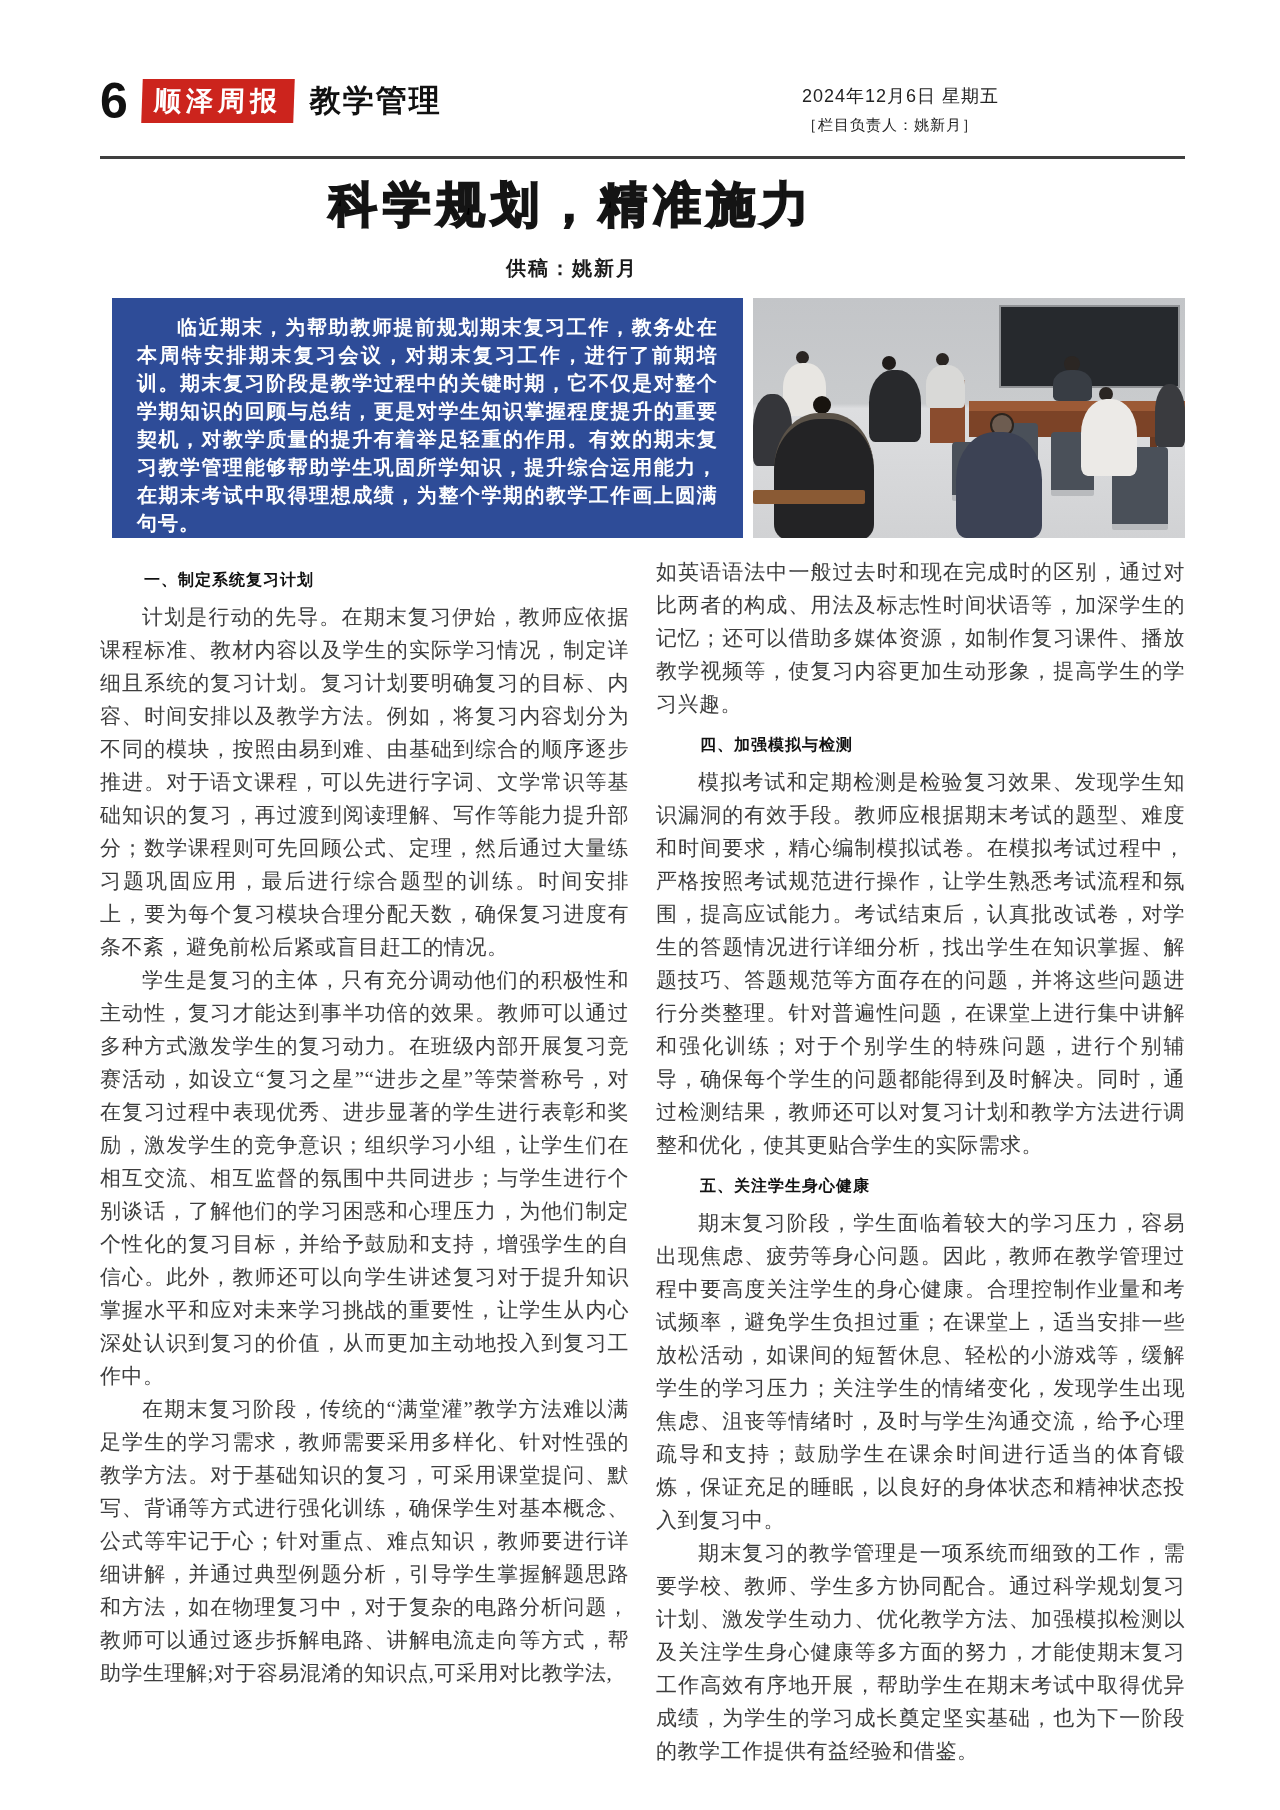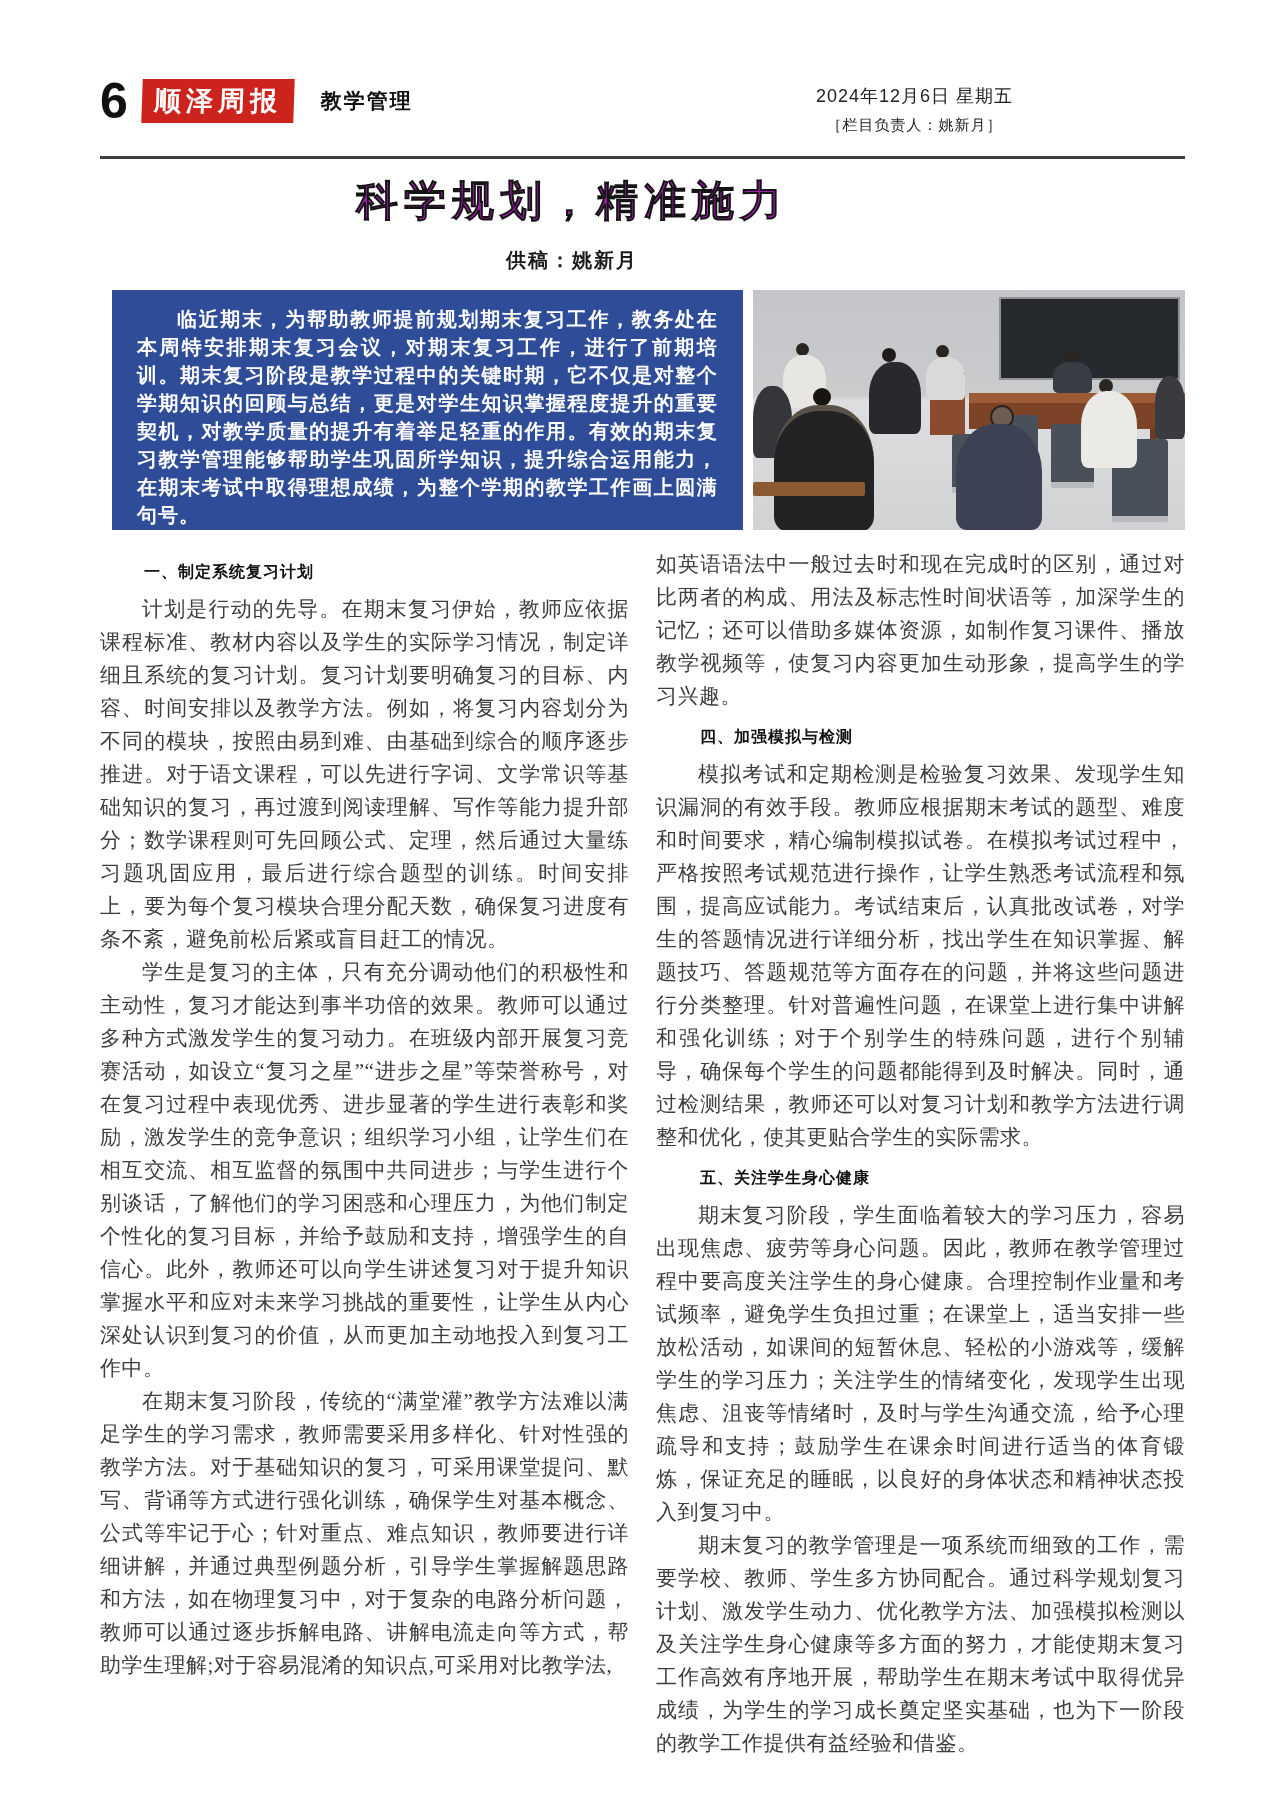--- a/index.html
+++ b/index.html
@@ -9,32 +9,32 @@
 
   
   .hdr{position:relative;height:78px;}
   .hdr-left{display:flex;align-items:center;gap:10px;}
   .page-num{font-family:"Liberation Sans","DejaVu Sans",sans-serif;font-weight:bold;
             font-size:50px;color:#111;line-height:1;margin-right:4px;}
   .masthead{display:flex;align-items:center;justify-content:center;width:152px;height:44px;
             background:#cc241d;color:#fff;font-weight:bold;font-size:27px;letter-spacing:5px;
             font-family:"Liberation Serif","DejaVu Serif",serif;transform:skewX(-2deg);}
   .section-name{font-family:"Liberation Sans","DejaVu Sans",sans-serif;font-weight:bold;
-            font-size:21px;color:#111;letter-spacing:2px;margin-left:17px;}
-  .hdr-right{position:absolute;right:172px;top:8px;text-align:center;color:#222;
+            font-size:31px;color:#111;letter-spacing:2px;margin-left:6px;}
+  .hdr-right{position:absolute;right:186px;top:8px;text-align:left;color:#222;
             font-family:"Liberation Sans","DejaVu Sans",sans-serif;}
   .hdr-date{font-size:18px;letter-spacing:1px;}
   .hdr-mgr{font-size:15px;margin-top:8px;letter-spacing:1px;}
 
   .rule{height:3px;background:#3f3f3f;width:1085px;margin-top:2px;}
 
   
   .title-wrap{width:944px;text-align:center;}
   .main-title{margin:14px 0 0 0;font-family:"Liberation Sans","DejaVu Sans",sans-serif;
-            font-weight:400;font-size:42px;letter-spacing:6px;color:#a21caf;
+            font-weight:700;font-size:48px;letter-spacing:6px;color:#000000;
             -webkit-text-stroke:2px #141414;}
   .byline{margin-top:18px;font-size:20px;font-weight:bold;color:#1a1a1a;
             font-family:"Liberation Sans","DejaVu Sans",sans-serif;letter-spacing:2px;}
 
   
   .lede{display:flex;gap:10px;margin-top:16px;margin-left:12px;height:240px;}
   .intro-box{box-sizing:border-box;width:668px;height:240px;background:#2e4c98;color:#fff;
             padding:15px 25px;font-family:"Liberation Sans","DejaVu Sans",sans-serif;
             font-weight:bold;font-size:20px;line-height:28px;text-align:justify;text-indent:2em;
             letter-spacing:1px;}

